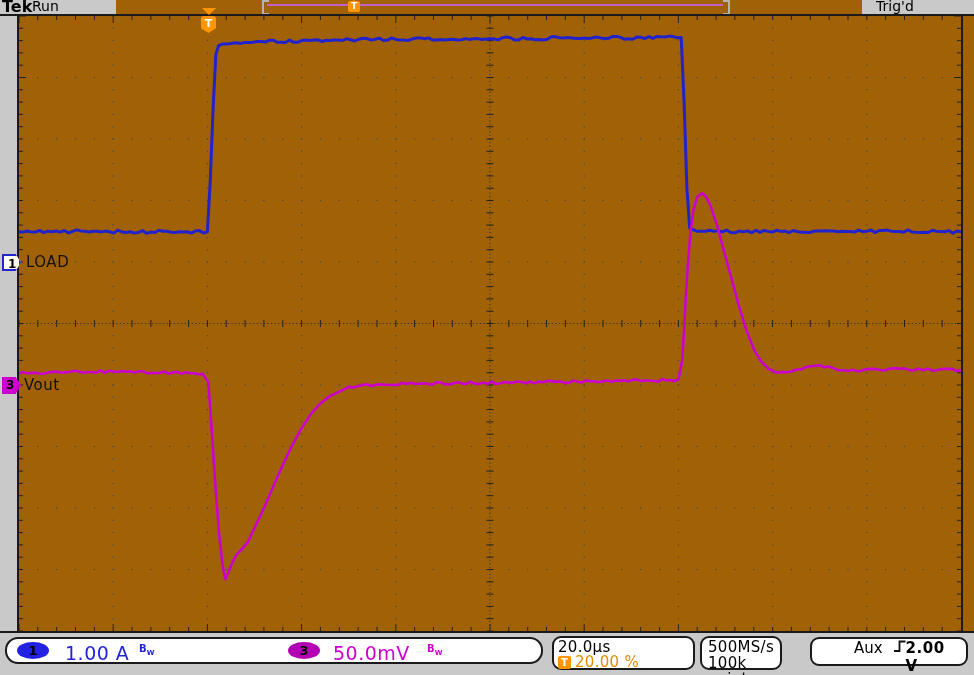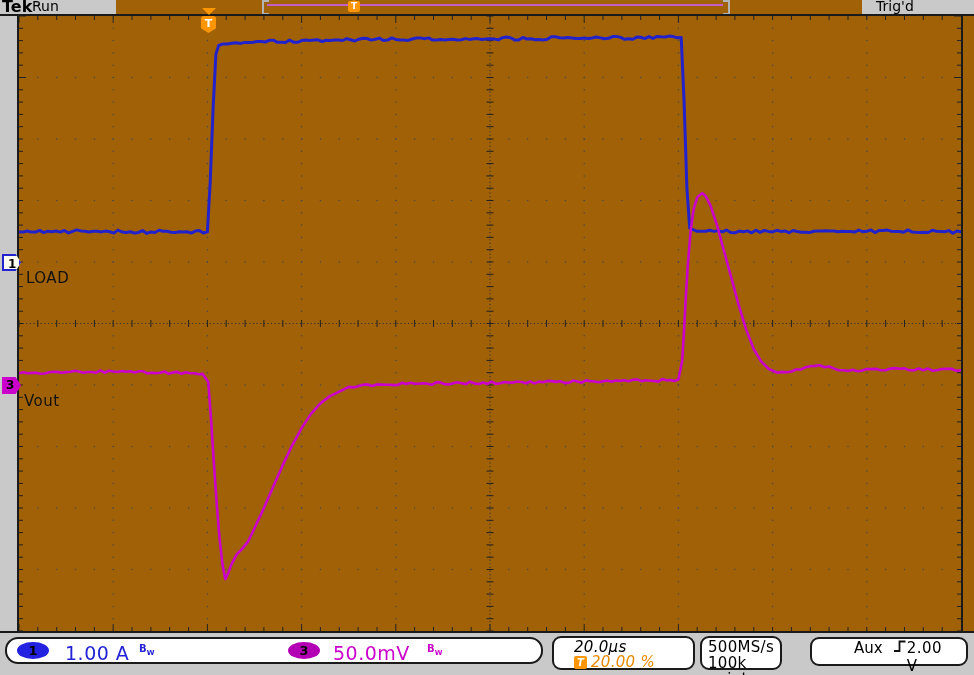--- a/index.html
+++ b/index.html
@@ -33,48 +33,48 @@
   #trig-marker{position:absolute;left:201px;top:16px;width:15px;height:17px;background:#ff9500;
                border-radius:3px 3px 0 0;clip-path:polygon(0 0,100% 0,100% 72%,50% 100%,0 72%);
                color:#fff;font-weight:bold;font-size:11px;text-align:center;line-height:15px;}
   #trig-marker-arrow{position:absolute;left:202px;top:8px;width:0;height:0;
                border-left:7px solid transparent;border-right:7px solid transparent;border-top:7px solid #ff9500;}
   
   .ch-tag{position:absolute;left:2px;width:19px;height:17px;font-size:12px;font-weight:bold;color:#000;
           text-align:left;line-height:17px;clip-path:polygon(0 0,72% 0,100% 50%,72% 100%,0 100%);padding-left:4px;box-sizing:border-box;}
   #ch1-tag{top:254px;background:#fffdf0;border:2px solid #2323cf;}
   #ch3-tag{top:377px;background:#cc00cc;}
-  .ch-label{position:absolute;font-size:15px;color:#111;font-weight:500;letter-spacing:0.5px;margin-top:16px;}
+  .ch-label{position:absolute;font-size:15px;color:#111;font-weight:500;letter-spacing:0.5px;}
   #ch1-label{left:26px;top:253px;}
   #ch3-label{left:24px;top:376px;}
   
   .readout{position:absolute;background:#fff;border:2px solid #1a1a1a;box-sizing:border-box;}
   #box-channels{left:5px;top:637px;width:538px;height:27px;border-radius:13px;}
-  #box-horizontal{left:552px;top:636px;width:143px;height:34px;border-radius:9px;padding:1px 20px;font-style:italic;}
+  #box-horizontal{left:552px;top:636px;width:143px;height:34px;border-radius:9px;padding:1px 4px;}
   #box-acquire{left:700px;top:636px;width:82px;height:34px;border-radius:9px;padding:1px 6px;}
   #box-trigger{left:810px;top:637px;width:158px;height:29px;border-radius:9px;display:flex;align-items:flex-start;}
   .ch-oval{position:absolute;top:3px;width:32px;height:17px;border-radius:50%;color:#000;
            font-size:13px;font-weight:bold;text-align:center;line-height:17px;}
   #ch1-oval{left:10px;background:#2222e0;}
   #ch3-oval{left:281px;background:#b400b4;}
   .scale-text{position:absolute;top:3px;font-size:19px;font-weight:500;letter-spacing:0.5px;}
   #ch1-scale{left:58px;color:#2323d6;}
   #ch3-scale{left:326px;color:#cc00cc;}
   .bw{position:absolute;top:4px;font-size:10px;font-weight:bold;text-align:right;}
   .bw sub{font-size:7px;}
   #ch1-bw{left:132px;color:#2323d6;}
   #ch3-bw{left:420px;color:#cc00cc;}
   .line1{font-size:15px;color:#000;font-weight:500;letter-spacing:0.3px;line-height:16px;}
   .line2{font-size:15px;line-height:15px;letter-spacing:0.3px;}
   #trig-pos-line{color:#e78a00;font-weight:500;display:flex;align-items:center;gap:4px;}
   #trig-pos-icon{display:inline-block;width:13px;height:13px;background:#ff9500;border-radius:2px;color:#fff;
                  font-size:10px;font-weight:bold;text-align:center;line-height:13px;}
   #trig-source{font-size:15px;color:#000;font-weight:500;margin-left:42px;}
   #slope-icon{margin-left:10px;}
-  #trig-level{font-size:15px;color:#000;font-weight:400;margin-left:auto;margin-right:8px;letter-spacing:0.5px;}
+  #trig-level{font-size:15px;color:#000;font-weight:700;margin-left:auto;margin-right:8px;letter-spacing:0.5px;}
 </style>
 </head>
 <body>
 
 <div id="scope">
 
   <div id="chrome-top-left" class="chrome"></div>
   <div id="chrome-top-right" class="chrome"></div>
   <div id="chrome-left" class="chrome"></div>
   <div id="chrome-bottom" class="chrome"></div>

